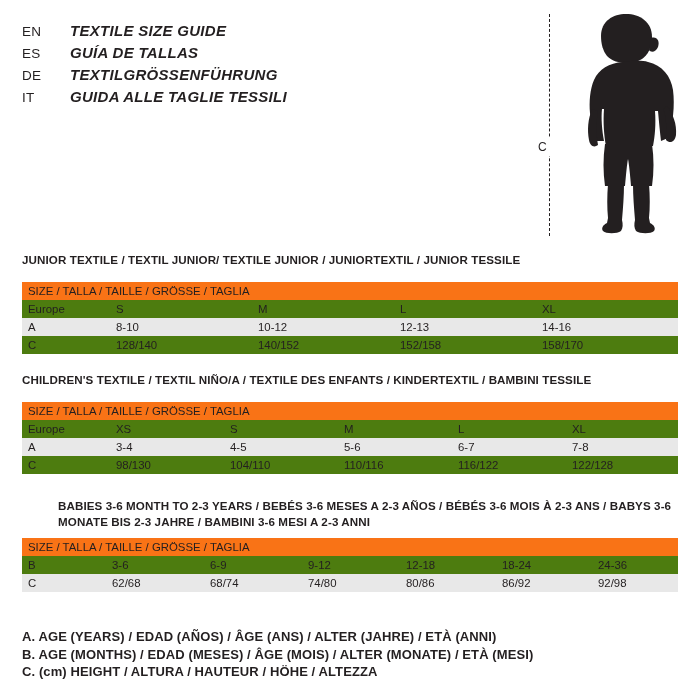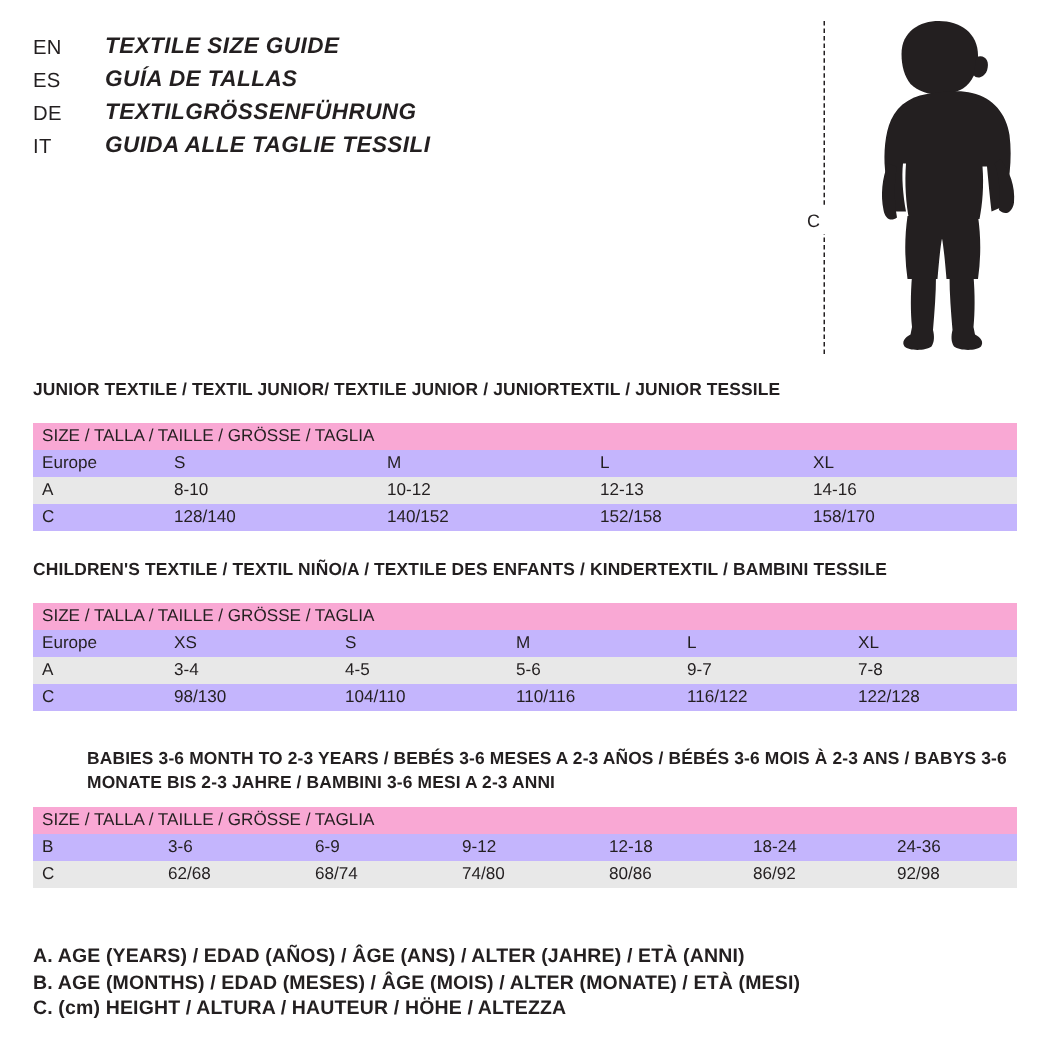--- a/index.html
+++ b/index.html
@@ -84,26 +84,26 @@
     border-collapse: collapse;
     font-size: 11.4px;
   }
   table.size-table td, table.size-table th {
     padding: 3px 0 3px 6px;
     text-align: left;
     font-weight: normal;
     white-space: nowrap;
   }
   tr.head-row td {
-    background: #f9a8d4;
+    background: #f97316;
     font-weight: normal;
     font-size: 11.4px;
   }
   tr.shade td { background: #e8e8e8; }
-  tr.plain td { background: #c4b5fd; }
+  tr.plain td { background: #4d7c0f; }
   td.c0 { width: 88px; }
   td.cN { width: 142px; }
 
   
   .legend {
     position: absolute;
     left: 22px;
     top: 628px;
     width: 660px;
     font-size: 13px;
@@ -220,21 +220,21 @@
         <td style="width:114px">S</td>
         <td style="width:114px">M</td>
         <td style="width:114px">L</td>
         <td style="width:112px">XL</td>
       </tr>
       <tr class="shade">
         <td>A</td>
         <td>3-4</td>
         <td>4-5</td>
         <td>5-6</td>
-        <td>9-7</td>
+        <td>6-7</td>
         <td>7-8</td>
       </tr>
       <tr class="plain">
         <td>C</td>
         <td>98/130</td>
         <td>104/110</td>
         <td>110/116</td>
         <td>116/122</td>
         <td>122/128</td>
       </tr>

